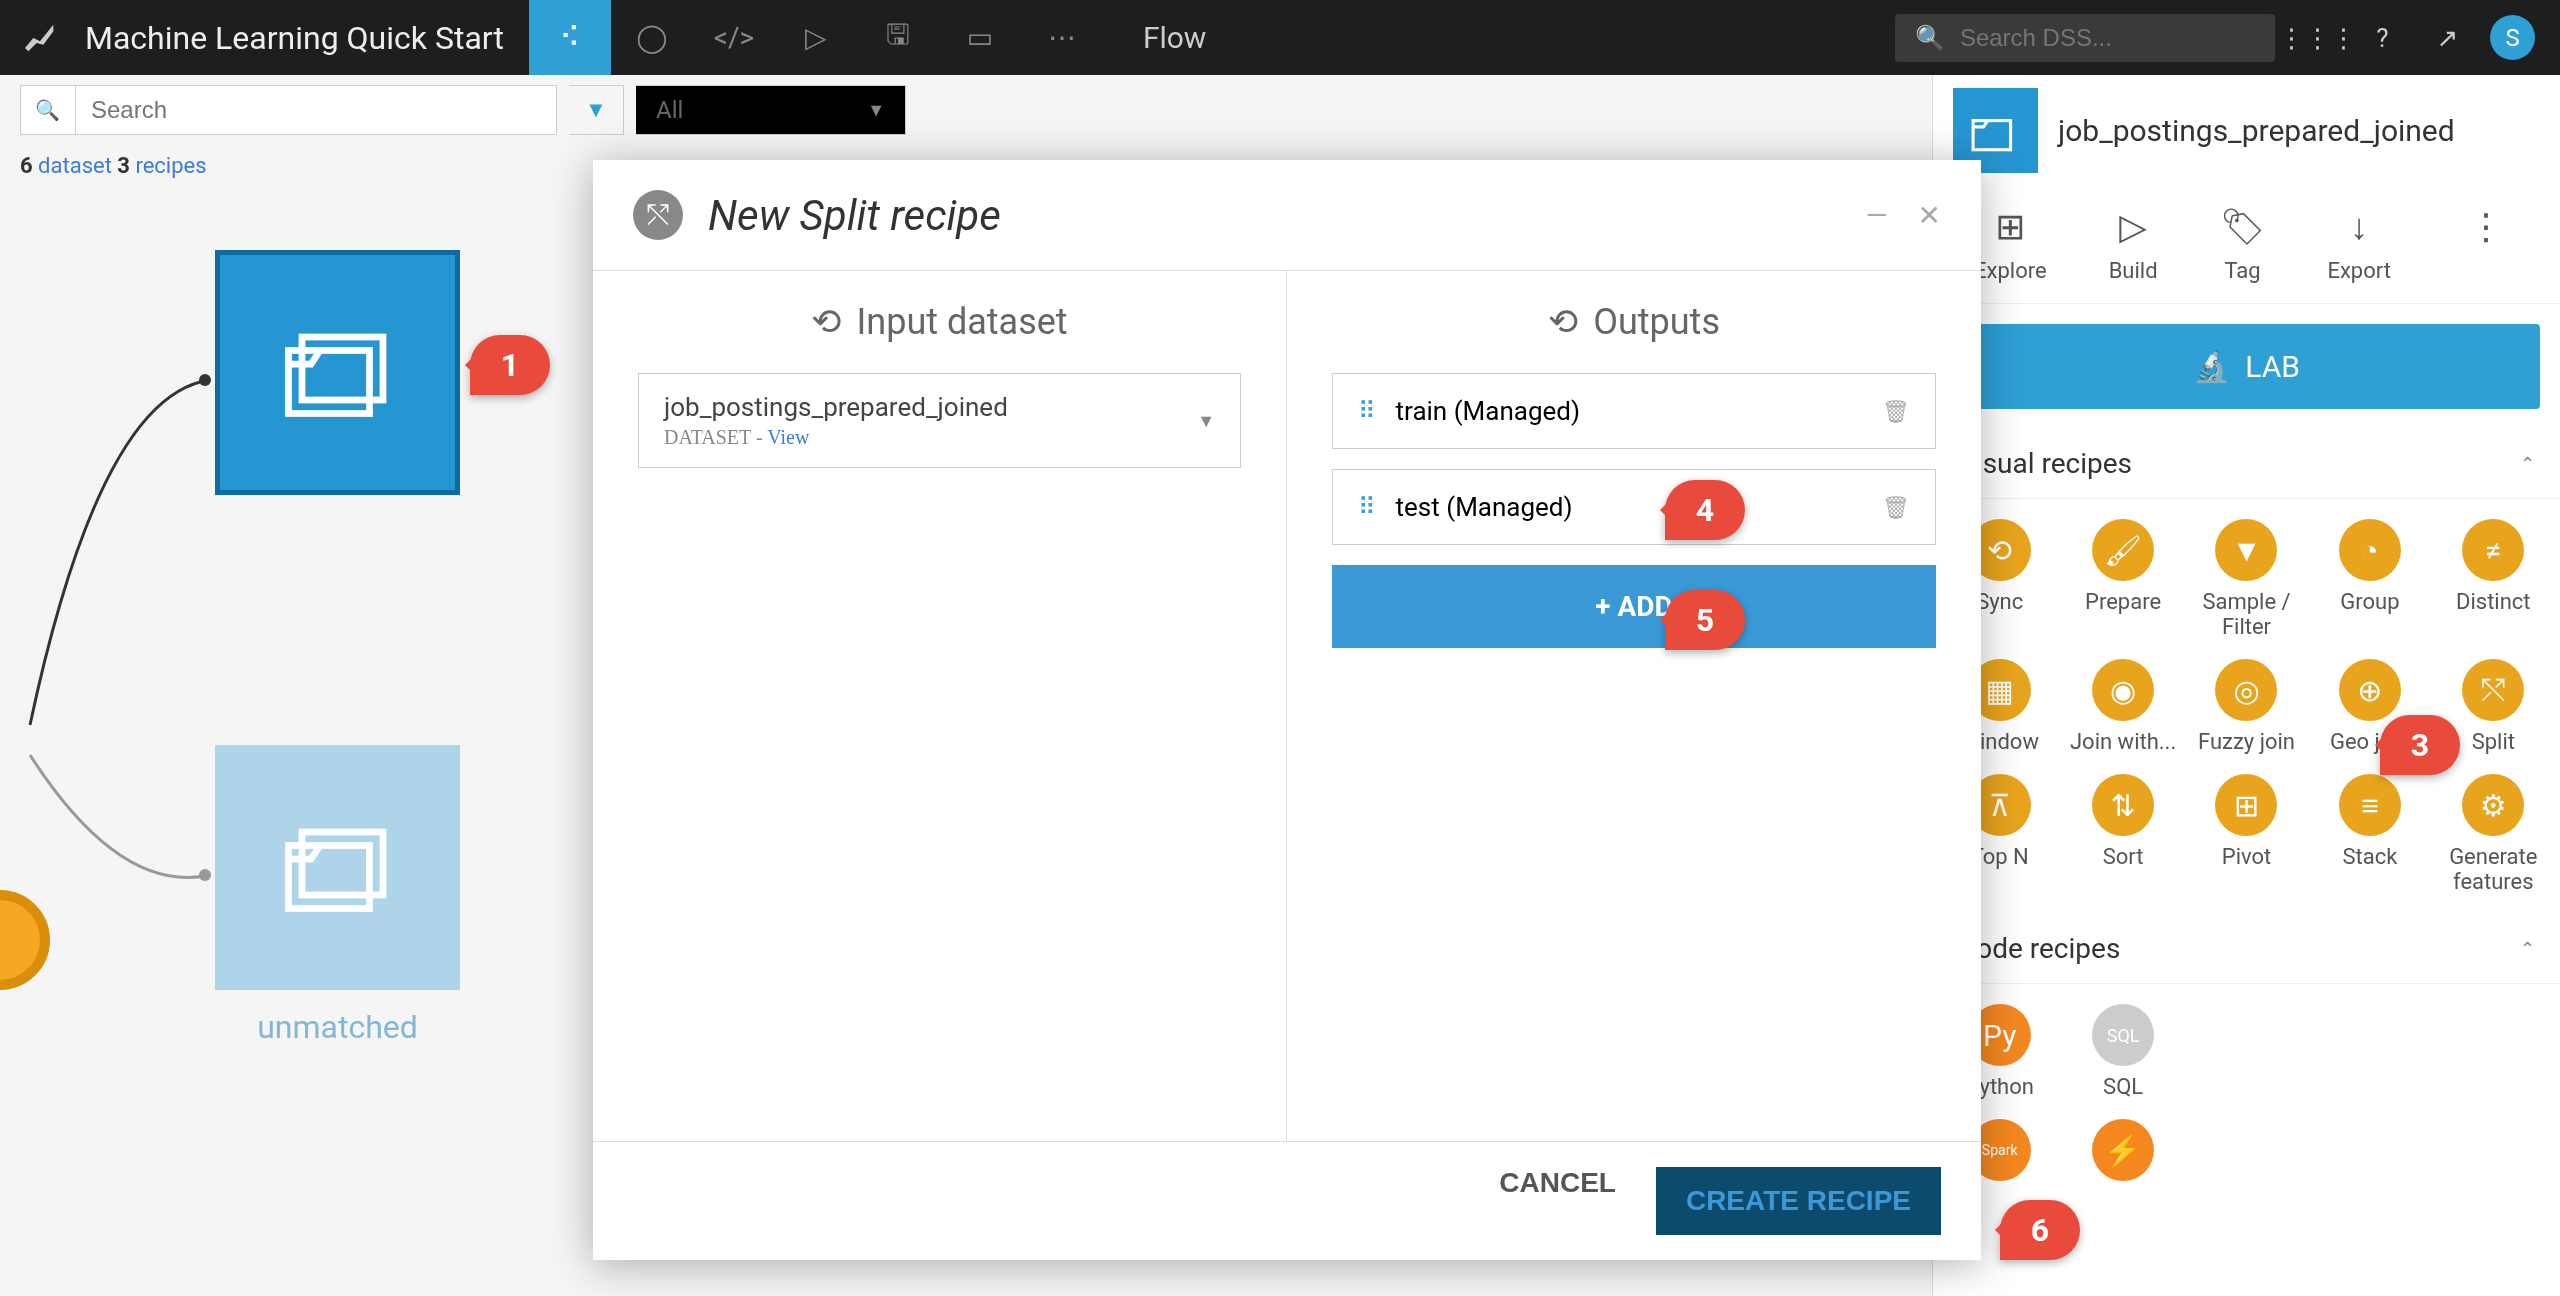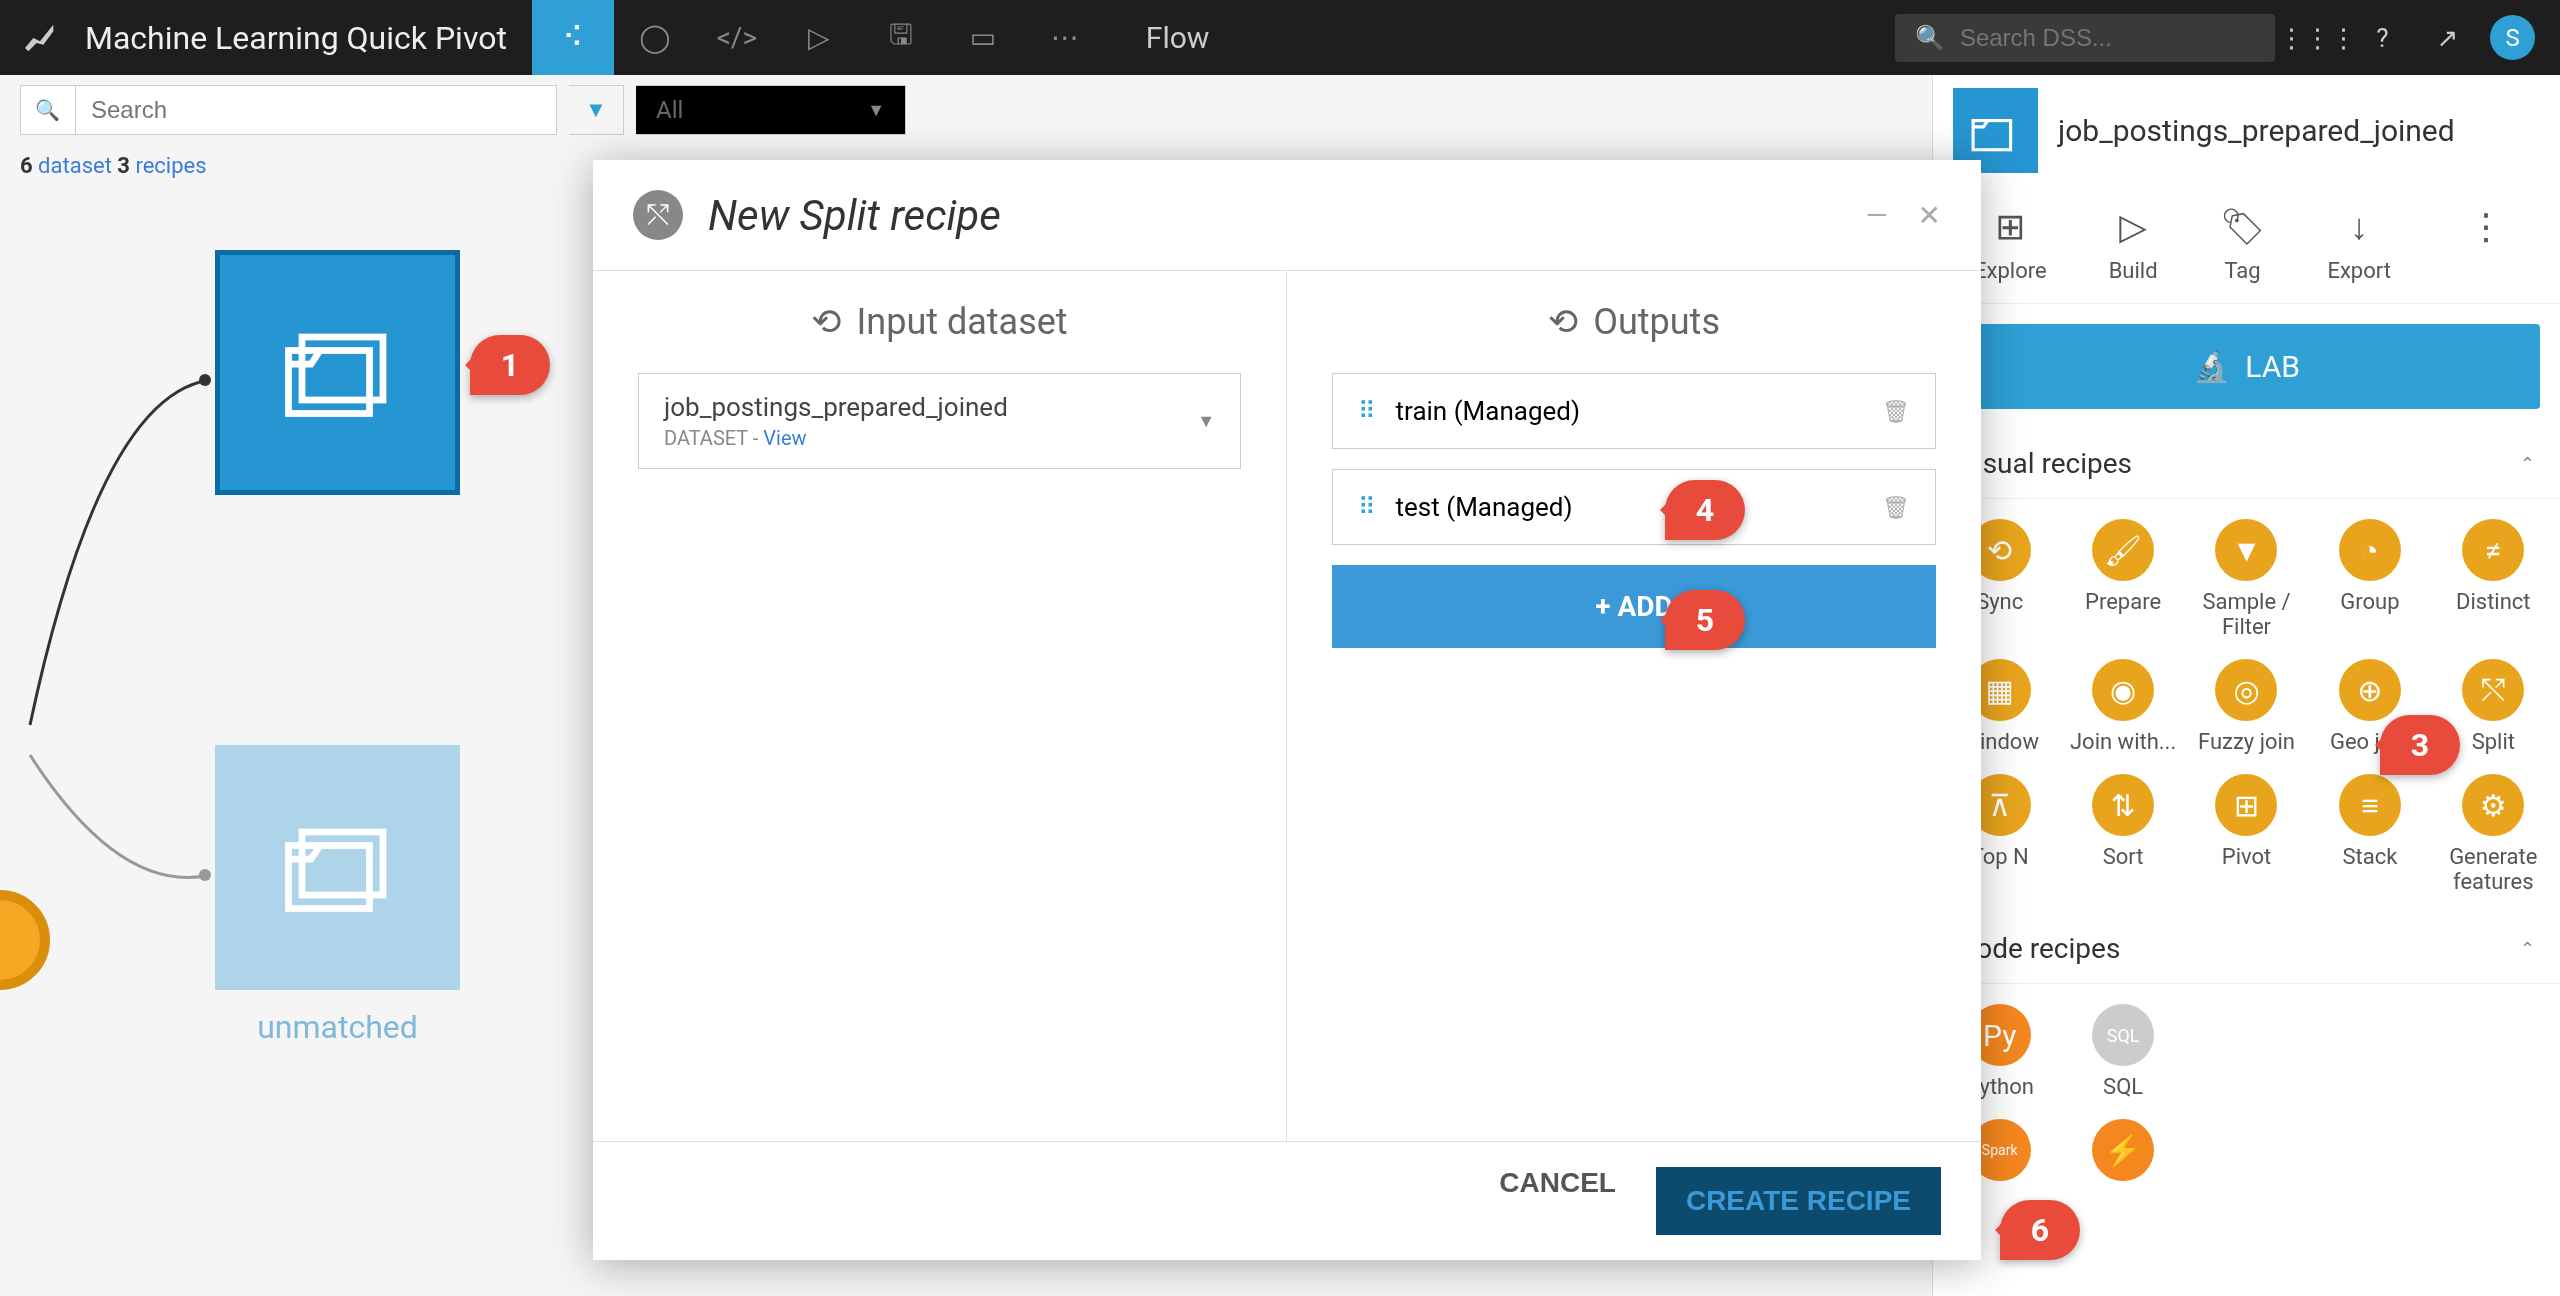--- a/index.html
+++ b/index.html
@@ -69,21 +69,21 @@
 .modal-head { display: flex; align-items: center; padding: 30px 40px; border-bottom: 1px solid #ddd; gap: 25px; }
 .modal-head-ic { width: 50px; height: 50px; border-radius: 50%; background: #888; color: #fff; display: flex; align-items: center; justify-content: center; font-size: 28px; }
 .modal-title { font-size: 42px; color: #333; font-style: italic; }
 .modal-close { margin-left: auto; display: flex; gap: 30px; color: #aaa; font-size: 28px; }
 .modal-body { flex: 1; display: flex; }
 .modal-col { width: 50%; padding: 30px 45px; }
 .modal-col:first-child { border-right: 1px solid #ddd; }
 .col-head { display: flex; align-items: center; justify-content: center; gap: 15px; font-size: 36px; color: #666; padding-bottom: 30px; }
 .input-ds-box { border: 1px solid #ccc; padding: 18px 25px; display: flex; justify-content: space-between; align-items: center; }
 .ds-name { font-size: 26px; color: #444; }
-.ds-sub { font-size: 20px; color: #888; margin-top: 4px; }
+.ds-sub { font-size: 20px; color: #888; margin-top: 4px; font-family: Liberation Serif, serif; }
 .ds-sub a { color: #3b7dd8; text-decoration: none; }
 .output-row { border: 1px solid #ccc; padding: 22px 25px; display: flex; align-items: center; gap: 20px; margin-bottom: 20px; font-size: 26px; }
 .output-ic { color: #2ea0d6; font-size: 24px; }
 .output-del { margin-left: auto; color: #aaa; font-size: 22px; cursor: pointer; }
 .add-btn { background: #3b99d8; color: #fff; text-align: center; padding: 25px; font-size: 28px; font-weight: bold; }
 .modal-foot { border-top: 1px solid #ddd; padding: 25px 40px; display: flex; justify-content: flex-end; gap: 40px; align-items: flex-start; }
 .cancel-btn { font-size: 28px; font-weight: bold; color: #555; background: none; border: none; cursor: pointer; }
 .create-btn { font-size: 28px; font-weight: bold; color: #3b99d8; background: #0c4a6e; border: none; padding: 18px 30px; cursor: pointer; }
 
 
@@ -94,21 +94,21 @@
 </style>
 </head>
 <body>
 
 <div class="topbar">
   <div class="bird-icon">
     <svg viewBox="0 0 24 24">
         <path d="M3 18 L8 12 L12 14 L20 4 L20 8 L14 16 L10 15 L5 20 Z"></path>
       </svg>
   </div>
-  <div class="project-title">Machine Learning Quick Pivot</div>
+  <div class="project-title">Machine Learning Quick Start</div>
   <div class="nav-icons">
     <div class="nav-icon active">⠪</div>
     <div class="nav-icon">◯</div>
     <div class="nav-icon">&lt;/&gt;</div>
     <div class="nav-icon">▷</div>
     <div class="nav-icon">🖫</div>
     <div class="nav-icon">▭</div>
     <div class="nav-icon">⋯</div>
   </div>
   <div class="nav-flow">Flow</div>

